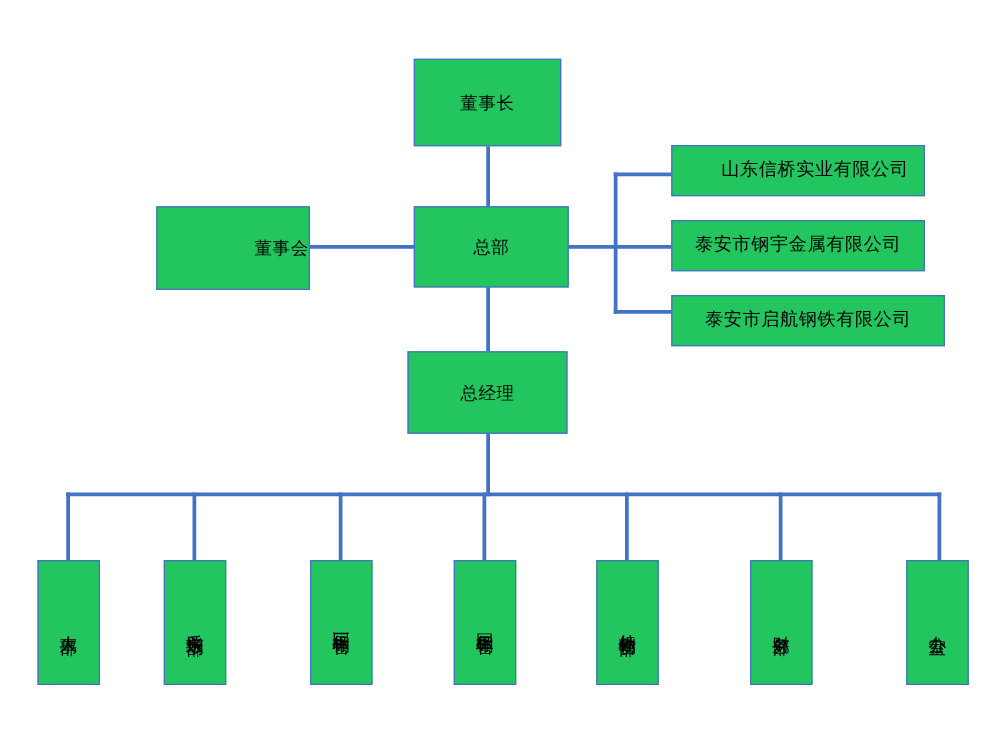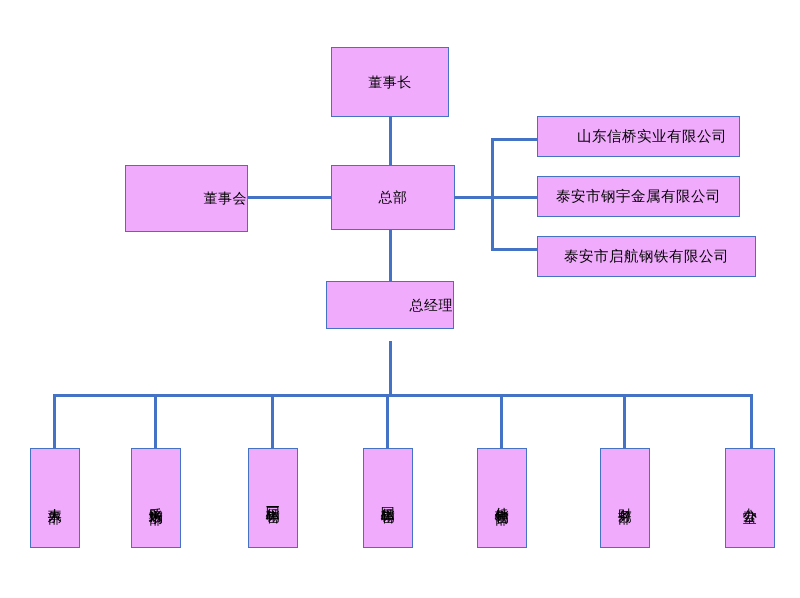--- a/index.html
+++ b/index.html
@@ -18,21 +18,21 @@
     position: relative;
     width: 800px;
     height: 598px;
   }
 
   
   .node {
     position: absolute;
     box-sizing: border-box;
     border: 1.5px solid #4472C4;
-    background: #f0abfc;
+    background: #22c55e;
     display: flex;
     align-items: center;
     justify-content: center;
     color: #000000;
     z-index: 3;
   }
   .node span {
     display: block;
     line-height: 1.18;
     letter-spacing: 0.5px;
@@ -102,21 +102,21 @@
   </div>
 
   <div class="node h" style="left:125px; top:165px; width:123px; height:67px;justify-content:flex-end;">
     <span>董事会</span>
   </div>
 
   <div class="node h" style="left:331px; top:165px; width:124px; height:65px;align-items:center;">
     <span>总部</span>
   </div>
 
-  <div class="node h" style="left:326px; top:281px; width:128px; height:48px;justify-content:flex-end;">
+  <div class="node h" style="left:326px; top:281px; width:128px; height:66px;">
     <span>总经理</span>
   </div>
 
   <div class="node sub" style="left:537px; top:116px; width:203px; height:41px;padding-left:27px;">
     <span>山东信桥实业有限公司</span>
   </div>
   <div class="node sub" style="left:537px; top:176px; width:203px; height:41px;text-align:center;">
     <span>泰安市钢宇金属有限公司</span>
   </div>
   <div class="node sub" style="left:537px; top:236px; width:219px; height:41px;">

